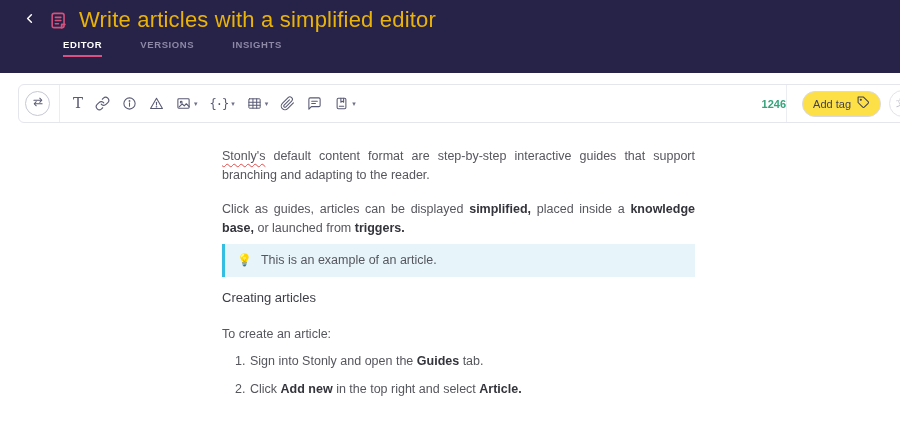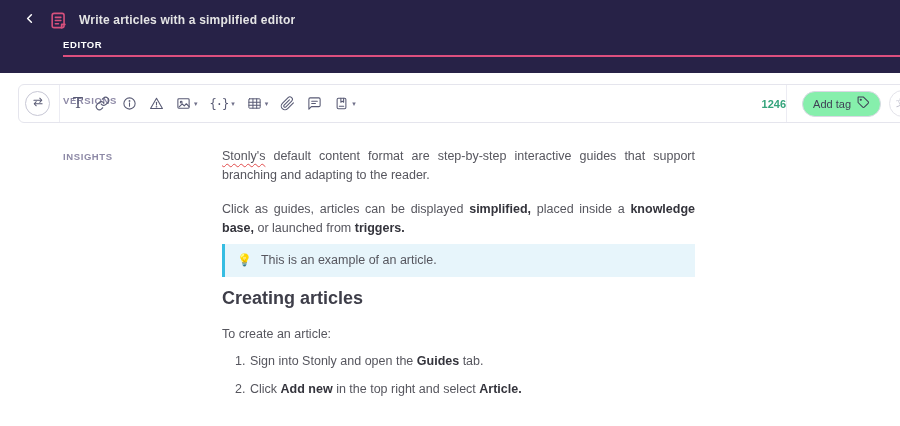--- a/index.html
+++ b/index.html
@@ -5,59 +5,59 @@
   * { box-sizing: border-box; margin: 0; padding: 0; }
   html, body { width: 900px; height: 426px; overflow: hidden; background: #ffffff;
     font-family: "Liberation Sans", sans-serif; }
 
   
   .header { height: 73px; background: #272247; padding-left: 20px; }
   .header-top { display: flex; align-items: center; gap: 11px; padding-top: 10px; height: 30px; }
   .back-btn { width: 18px; height: 18px; display: flex; align-items: center; justify-content: center;
     cursor: pointer; background: none; border: none; }
   .doc-icon { width: 19px; height: 19px; display: flex; align-items: center; }
-  .page-title { color: #e5e5e5; font-size: 12px; font-weight: 700; letter-spacing: .2px; }
-  .tabs { display: flex; gap: 38px; margin-left: 43px; margin-top: 9px; flex-direction: column; }
+  .page-title { color: #eab308; font-size: 22px; font-weight: 400; letter-spacing: .2px; }
+  .tabs { display: flex; gap: 38px; margin-left: 43px; margin-top: 9px; }
   .tab { font-size: 9.5px; font-weight: 700; letter-spacing: .6px; color: #8d89a6;
     padding-bottom: 5px; cursor: pointer; border-bottom: 2.5px solid transparent; }
   .tab.active { color: #ffffff; border-bottom-color: #dd4f7e; }
 
   
   .toolbar-row { padding: 11px 0 0 18px; background: #fff; }
   .toolbar { display: flex; align-items: center; height: 39px; border: 1px solid #e5e5ed;
     border-radius: 6px; margin-right: -10px; padding: 0 6px; background: #fff; }
   .circle-btn { width: 25px; height: 25px; min-width: 25px; border: 1px solid #c7c7d5; border-radius: 50%;
     display: flex; align-items: center; justify-content: center; background: #fff; cursor: pointer; color: #585a74; }
   .tb-divider { width: 1px; align-self: stretch; background: #ececf3; margin: 0 7px 0 9px; }
   .tb-btn { display: flex; align-items: center; padding: 0 6px; height: 100%; background: none; border: none;
     color: #585a74; cursor: pointer; font-family: "Liberation Sans", sans-serif; }
   .tb-btn svg { display: block; }
   .t-glyph { font-family: "DejaVu Serif", serif; font-size: 15px; line-height: 1; color: #585a74; }
   .code-glyph { font-family: "DejaVu Sans Mono", monospace; font-size: 12px; line-height: 1; color: #585a74; letter-spacing: -1px; }
   .caret { font-size: 7px; color: #70708a; margin-left: 3px; }
   .tb-right { margin-left: auto; display: flex; align-items: center; height: 100%; }
   .char-count { color: #35a47c; font-size: 11px; font-weight: 600; }
   .addtag-btn { height: 26px; border: 1px solid #d9d9e4; border-radius: 14px; padding: 0 10px;
-    display: flex; align-items: center; gap: 6px; font-size: 11px; color: #3f3f55; background: #86efac;
+    display: flex; align-items: center; gap: 6px; font-size: 11px; color: #3f3f55; background: #fde047;
     cursor: pointer; margin: 0 8px 0 15px; white-space: nowrap; font-family: "Liberation Sans", sans-serif; }
   .translate-btn { width: 27px; height: 27px; min-width: 27px; border: 1px solid #e3e3ea; border-radius: 50%;
     display: flex; align-items: center; justify-content: center; background: #fff; color: #c2c2cf;
     font-size: 9px; letter-spacing: -1px; cursor: pointer; margin-right: -13px; }
 
   
   .content { margin: 24px 205px 0 222px; width: 473px; font-size: 12.5px; color: #56565e;
     line-height: 18.5px; }
   .content p { margin: 16px 0 7px; text-align: justify; }
   .content b { color: #34343c; }
   .misspell { text-decoration: underline; text-decoration-style: wavy; text-decoration-color: #e14b4b;
     text-decoration-thickness: 1px; text-underline-offset: 3px; }
   .callout { display: flex; align-items: center; gap: 9px; background: #e7f5fb;
     border-left: 3px solid #36bde2; padding: 7px 12px; margin: 2px 0 10px; }
   .callout-emoji { font-size: 12px; }
-  .section-heading { font-size: 18px; font-weight: 700; color: #3e3e49; margin: 10px 0 5px; line-height: 22px; }
+  .section-heading { font-size: 13px; font-weight: 400; color: #3e3e49; margin: 10px 0 5px; line-height: 22px; }
   .intro { margin: 0 0 2px; }
   .steps { margin: 6px 0 0; padding-left: 27px; }
   .steps li { margin-bottom: 4px; padding-left: 1px; margin-top: 9px; }
 </style>
 </head>
 <body>
 
 <div class="header">
   <div class="header-top">
     <button class="back-btn">

